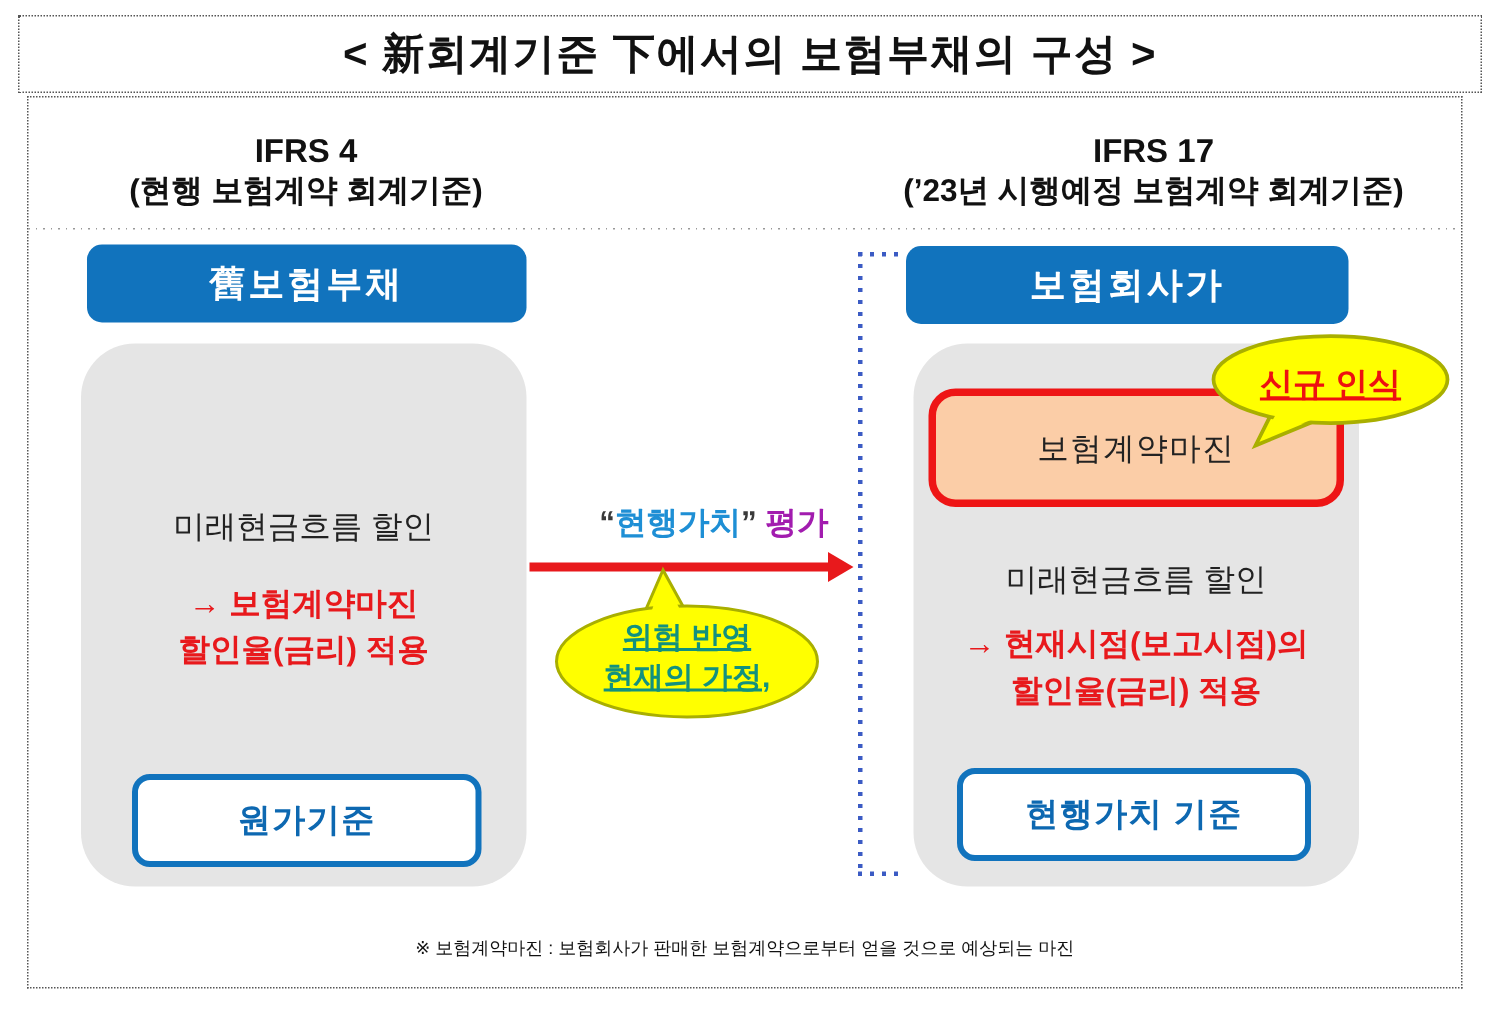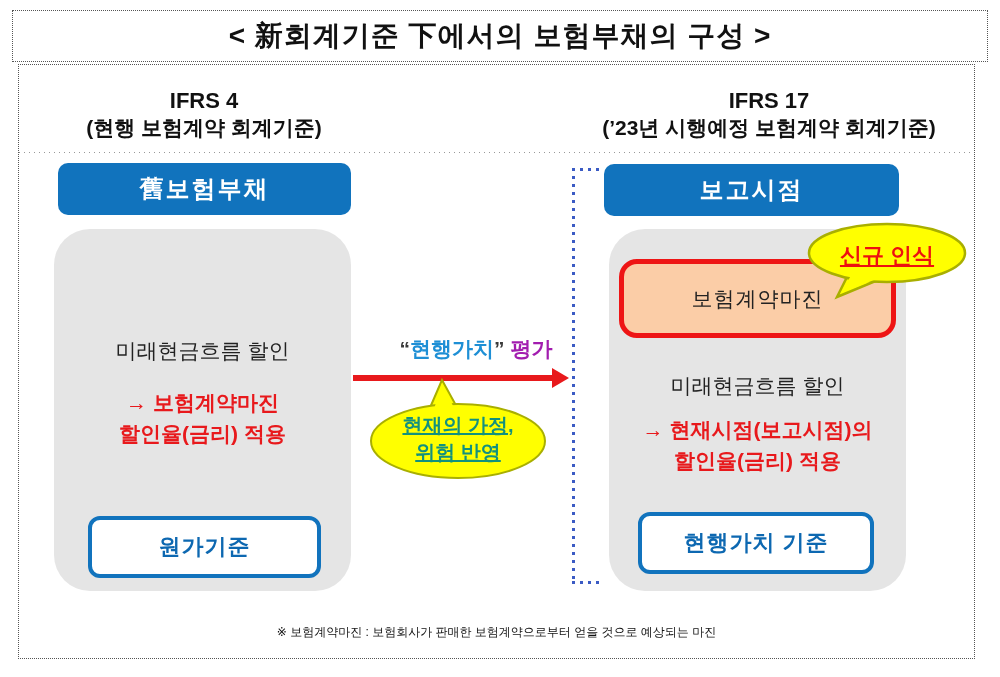--- a/index.html
+++ b/index.html
@@ -97,21 +97,21 @@
     </div>
     <div class="col-header right">
       <div class="l1">IFRS 17</div>
       <div class="l2">(’23년 시행예정 보험계약 회계기준)</div>
     </div>
 
     <div class="band left">
       <span>舊보험부채</span>
     </div>
     <div class="band right">
-      <span>보고시점</span>
+      <span>보험회사가</span>
     </div>
 
     <div class="bracket-v"></div>
     <div class="bracket-h top"></div>
     <div class="bracket-h bottom"></div>
 
     <div class="panel left">
       <div class="body-line" style="top:108px;">미래현금흐름 할인</div>
       <div class="red-block" style="top:158px;">
         <div>→ 보험계약마진</div>
@@ -141,22 +141,22 @@
     </div>
     <div class="arrow-line"></div>
     <div class="arrow-head"></div>
 
     <svg class="bubble-svg" style="left:344px; top:309px; width:190px; height:108px;" viewBox="0 0 190 108">
       <polygon points="79,6 66,36 95,35" fill="#FFFF00" stroke="#A9AF00" stroke-width="2"></polygon>
       <ellipse cx="95" cy="67" rx="87" ry="37" fill="#FFFF00" stroke="#A9AF00" stroke-width="2"></ellipse>
       <polygon points="79,9 71,35 91,34" fill="#FFFF00"></polygon>
     </svg>
     <div class="bubble-text assume">
+      <div>위험 반영</div>
       <div>현재의 가정,</div>
-      <div>위험 반영</div>
     </div>
 
     <svg class="bubble-svg" style="left:772px; top:156px; width:182px; height:82px;" viewBox="0 0 182 82">
       <polygon points="46,76 60,48 92,57" fill="#FFFF00" stroke="#A9AF00" stroke-width="2.5"></polygon>
       <ellipse cx="96" cy="32" rx="78" ry="29" fill="#FFFF00" stroke="#A9AF00" stroke-width="2.5"></ellipse>
       <polygon points="50,72 62,51 88,57" fill="#FFFF00"></polygon>
     </svg>
     <div class="bubble-text newrec">신규 인식</div>
 
     <div class="footnote">※ 보험계약마진 : 보험회사가 판매한 보험계약으로부터 얻을 것으로 예상되는 마진</div>

